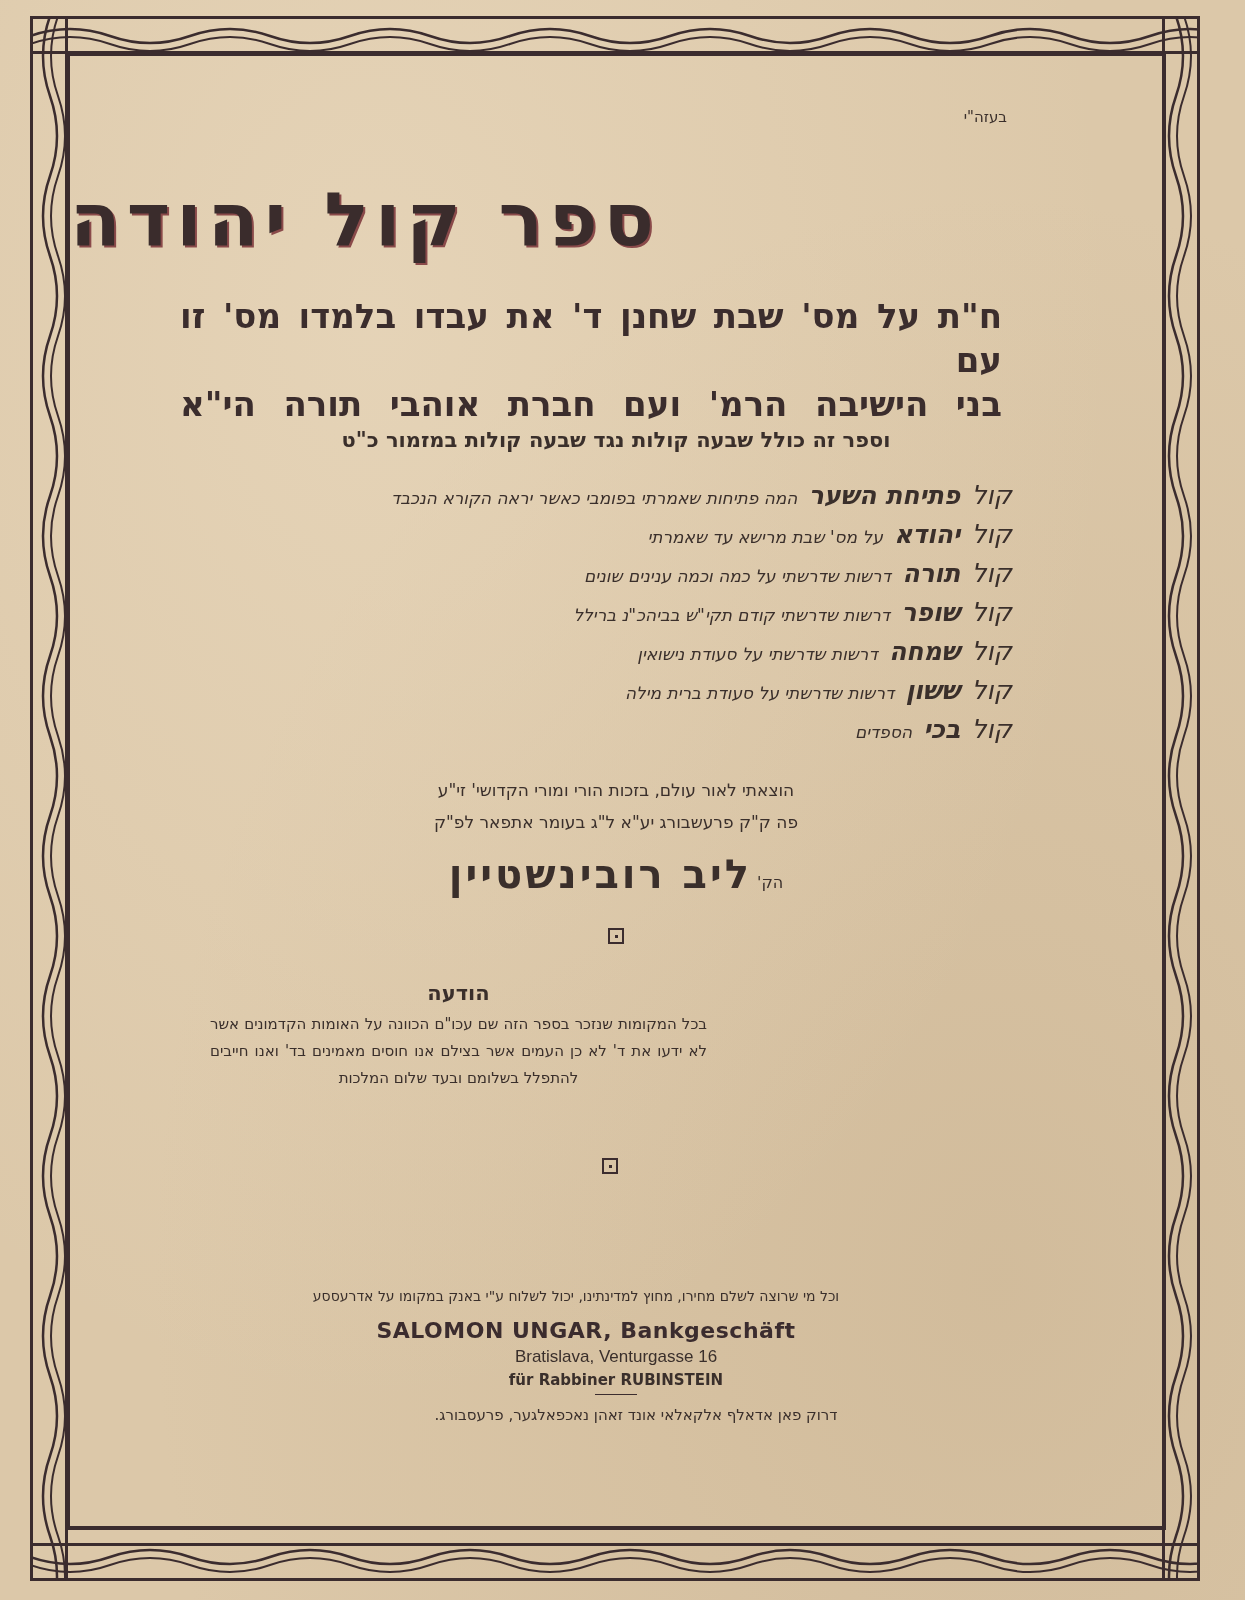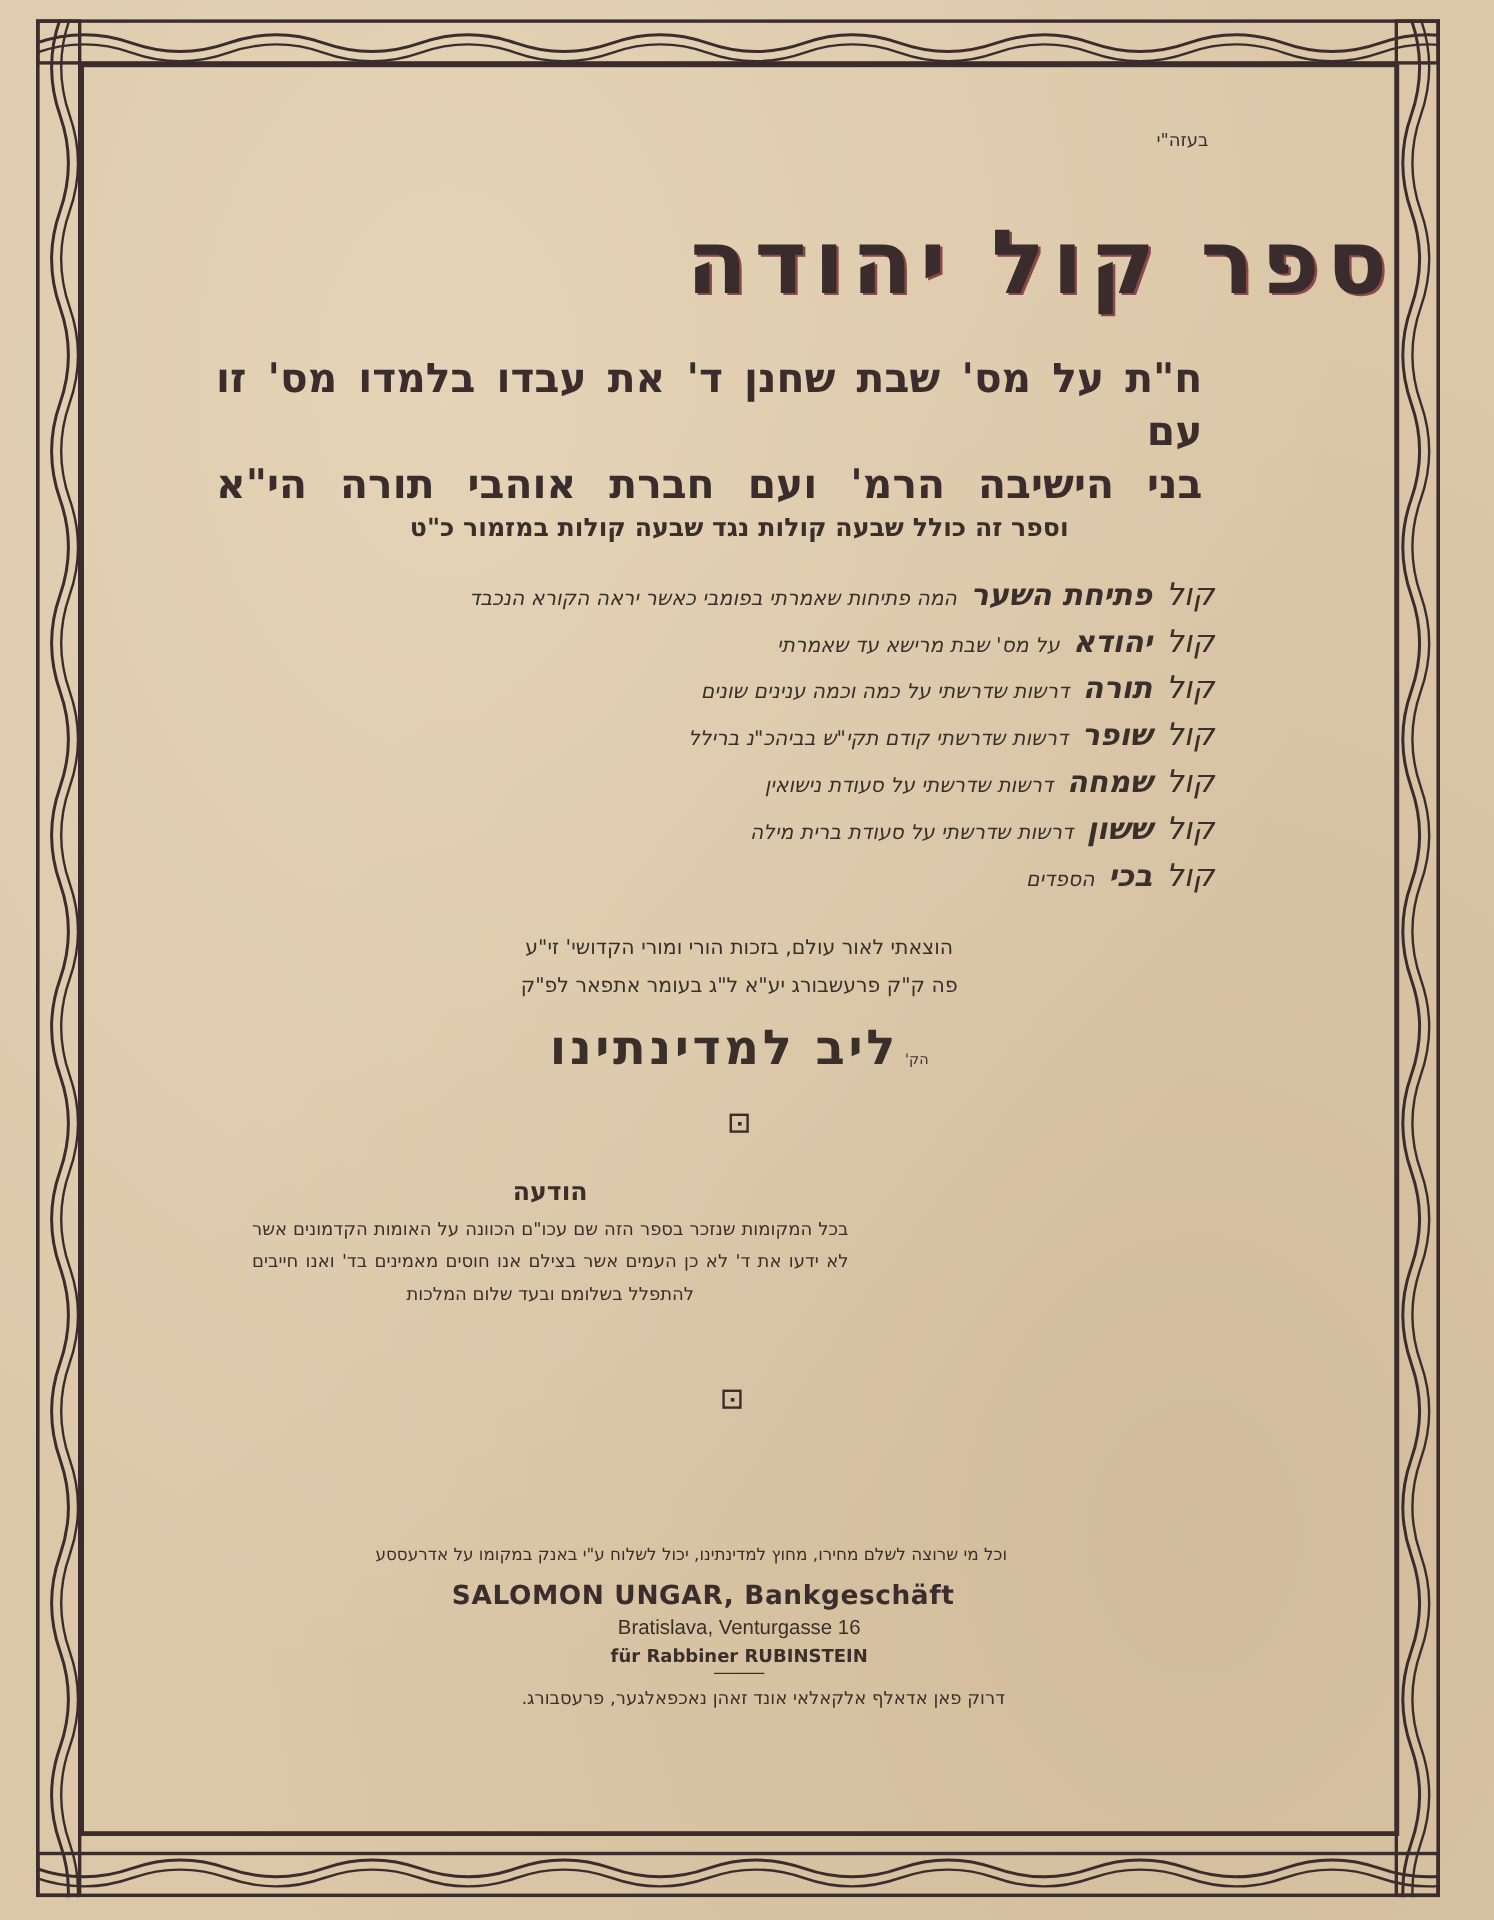--- a/index.html
+++ b/index.html
@@ -36,21 +36,21 @@
       position:absolute; left:70px; top:56px; width:1092px; height:1470px;
       direction:rtl;
     }
     .he { font-family:"DejaVu Sans", sans-serif; }
     .be-ezrat {
       position:absolute; right:155px; top:52px;
       font-size:15px;
     }
     .title {
       position:absolute; left:0; right:0; top:120px;
-      text-align:right; font-size:74px; font-weight:bold;
+      text-align:left; font-size:74px; font-weight:bold;
       letter-spacing:6px; color:#3a2c2c;
       text-shadow:2px 2px 0 #8a4a4a;
     }
     .subtitle {
       position:absolute; right:160px; left:110px; top:238px;
       font-size:34px; font-weight:bold; line-height:44px;
       text-align:justify; text-align-last:justify;
       color:#3b2d2d;
     }
     .intro {
@@ -68,21 +68,21 @@
     .kol-name { font-size:25px; font-weight:bold; margin:0 6px; }
     .kol-desc { font-size:17px; }
     .pub {
       position:absolute; left:0; right:0; top:718px;
       text-align:center; font-size:17px; line-height:32px;
     }
     .author {
       position:absolute; left:0; right:0; top:795px;
       text-align:center;
     }
-    .author-prefix { font-size:12px;text-align:center; }
+    .author-prefix { font-size:16px;text-align:center; }
     .author-name { font-size:40px; font-weight:bold; letter-spacing:3px; }
     .orn-box {
       position:absolute; width:16px; height:16px;
       border:2px solid #3b2c2e; box-sizing:border-box;
     }
     .orn-box::after {
       content:""; position:absolute; left:5px; top:5px; width:3px; height:3px; background:#3b2c2e;
     }
     .notice {
       position:absolute; right:455px; left:140px; top:925px;
@@ -209,21 +209,21 @@
       </div>
     </div>
 
     <div class="pub">
       <div>הוצאתי לאור עולם, בזכות הורי ומורי הקדושי' זי"ע</div>
       <div>פה ק"ק פרעשבורג יע"א ל"ג בעומר אתפאר לפ"ק</div>
     </div>
 
     <div class="author">
       <span class="author-prefix">הק'</span>
-      <span class="author-name">ליב למדינתינו</span>
+      <span class="author-name">ליב רובינשטיין</span>
     </div>
 
     <div class="orn-box" style="left:538px; top:872px;"></div>
 
     <div class="notice">
       <div class="notice-title">הודעה</div>
       <div class="notice-body">בכל המקומות שנזכר בספר הזה שם עכו"ם הכוונה על האומות הקדמונים אשר לא ידעו את ד' לא כן העמים אשר בצילם אנו חוסים מאמינים בד' ואנו חייבים להתפלל בשלומם ובעד שלום המלכות</div>
     </div>
 
     <div class="orn-box" style="left:532px; top:1102px;"></div>

